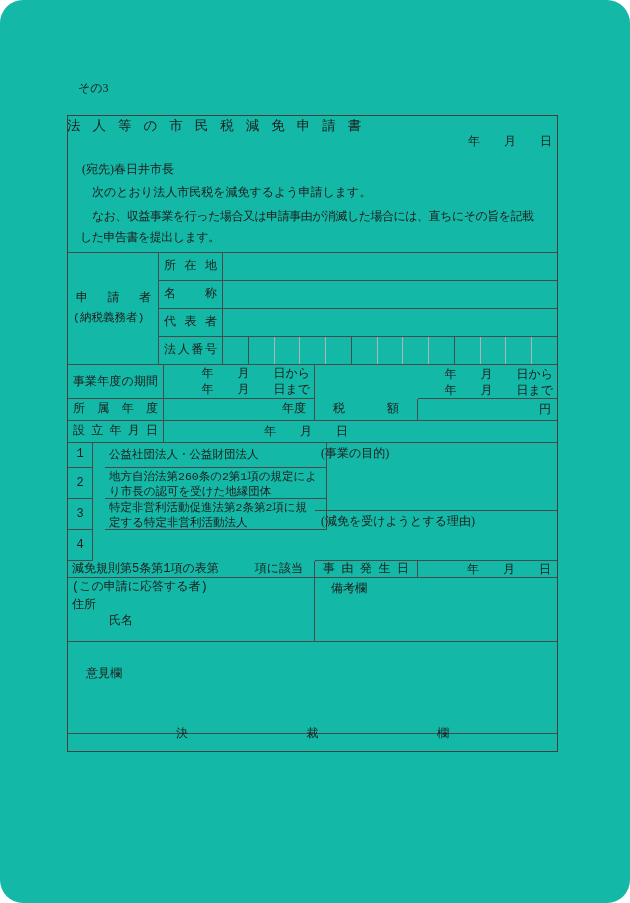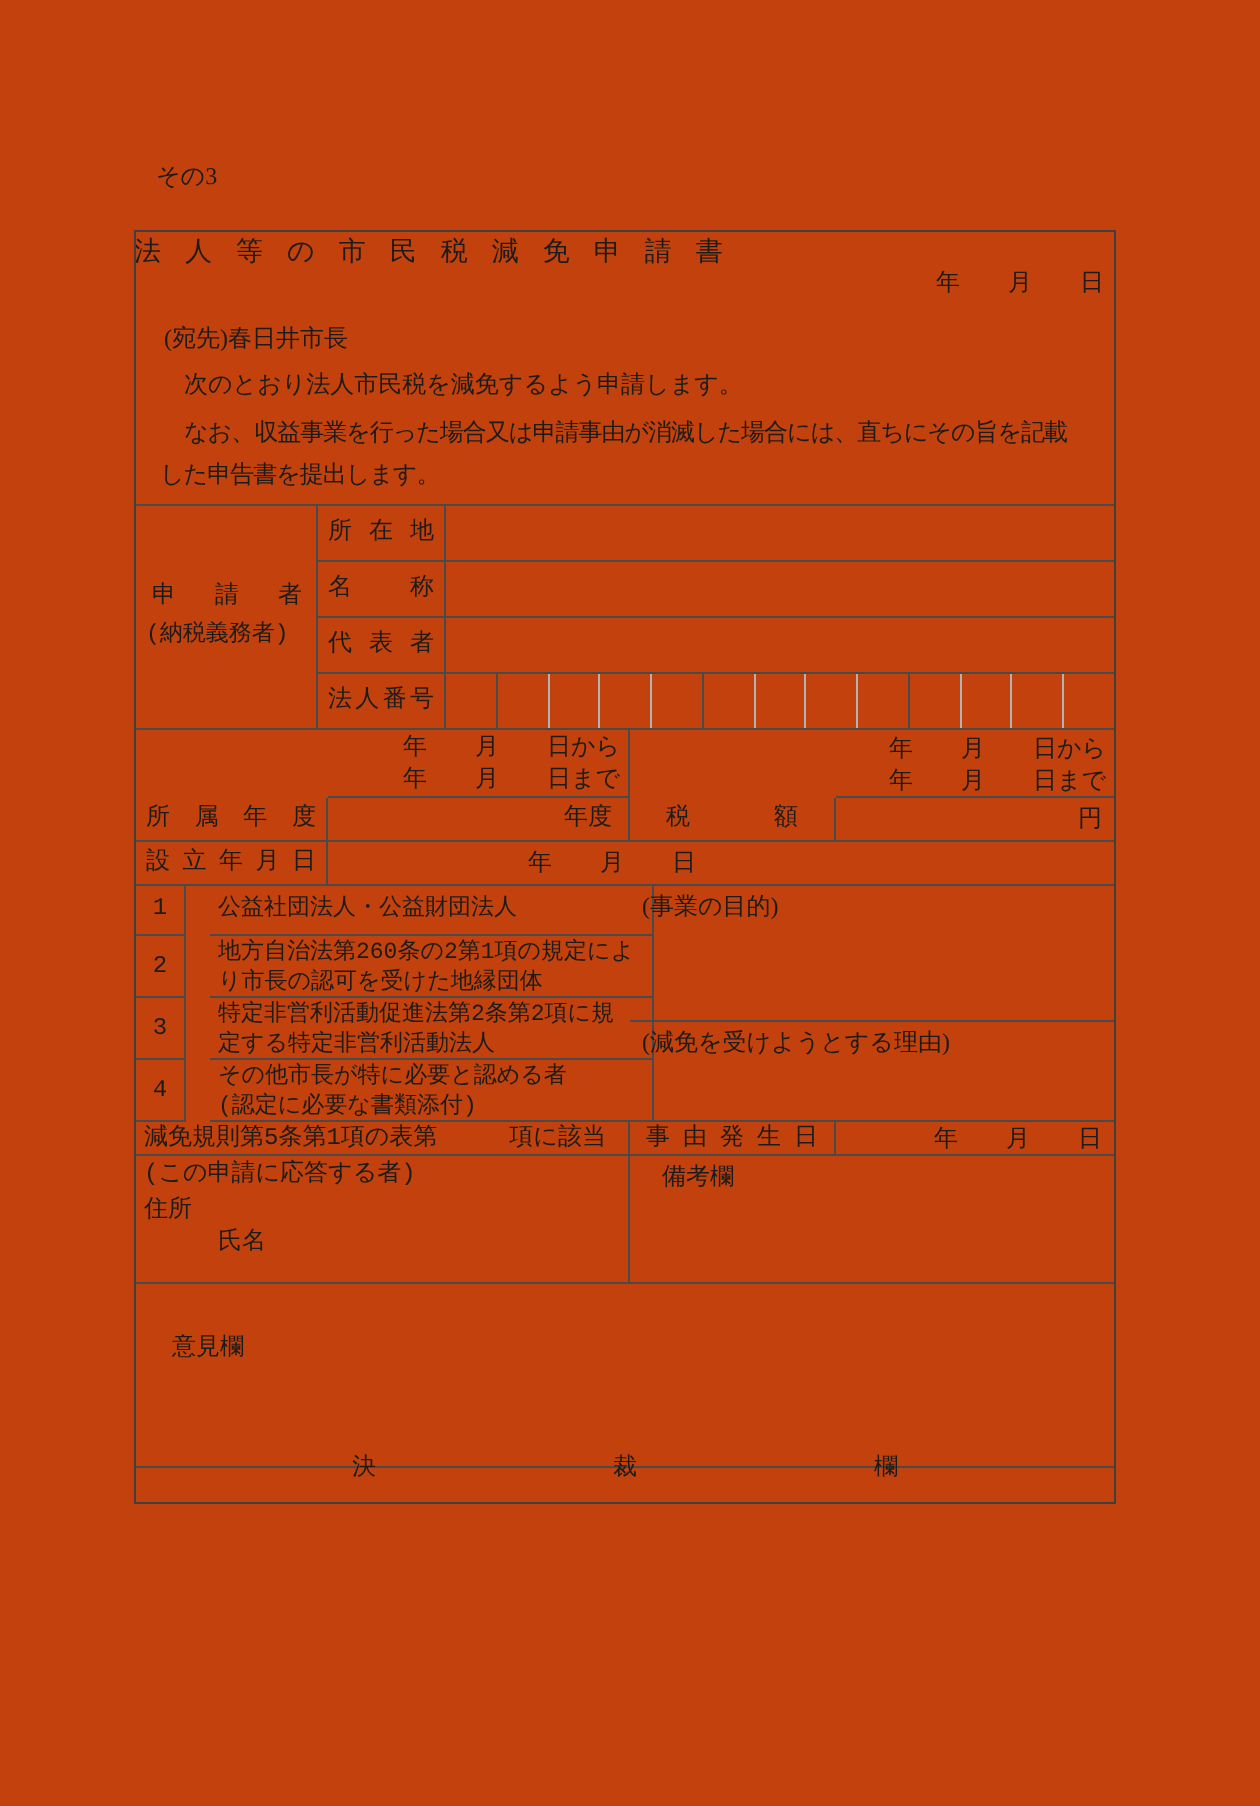--- a/index.html
+++ b/index.html
@@ -1,19 +1,19 @@
 <!DOCTYPE html>
 <html><head>
 <meta charset="utf-8">
 <style>
   html,body{margin:0;padding:0;background:#ffffff;}
   .page{
-    position:relative;width:630px;height:903px;background:#c2410c;
+    position:relative;width:630px;height:903px;background:#14b8a6;
     font-family:"Liberation Serif","DejaVu Serif",serif;
-    color:#1c1c1c;overflow:hidden;
+    color:#1c1c1c;overflow:hidden;border-radius:23px;
   }
   .abs{position:absolute;}
   .page-note{left:78px;top:80px;font-size:12px;}
   .doc-title{
     left:67px;top:93px;width:491px;text-align:left;
     font-size:13.5px;letter-spacing:12px;margin-right:-12px;white-space:nowrap;margin-top:24px;
   }
   
   .form{
     position:absolute;left:67px;top:115px;width:491px;height:637px;
@@ -77,20 +77,21 @@
         <div class="digit"></div>
         <div class="digit"></div>
         <div class="digit"></div>
         <div class="digit"></div>
         <div class="digit"></div>
         <div class="digit"></div>
         <div class="digit"></div>
         <div class="digit"></div>
       </div>
 
+    <div class="cell br bb j" style="left:0;top:249px;width:96px;height:34px;padding:10px 5px 0 5px;">事業年度の期間</div>
     <div class="cell br bb right" style="left:96px;top:249px;width:151px;height:34px;padding:1px 4px 0 0;line-height:16px;">
       <div>年　　月　　日から</div>
       <div>年　　月　　日まで</div>
     </div>
     <div class="cell bb right" style="left:350px;top:249px;width:139px;height:34px;padding:1px 4px 0 0;line-height:16px;">
       <div>年　　月　　日から</div>
       <div>年　　月　　日まで</div>
     </div>
 
     <div class="cell br bb j" style="left:0;top:283px;width:96px;height:22px;padding:3px 5px 0 5px;">所属年度</div>
@@ -104,22 +105,20 @@
     <div class="cell br bb center" style="left:0;top:327px;width:25px;height:25px;padding-top:4px;">1</div>
     <div class="cell br bb small" style="left:25px;top:327px;width:222px;height:25px;padding:5px 8px 0 4px;">公益社団法人・公益財団法人</div>
 
     <div class="cell br bb center" style="left:0;top:352px;width:25px;height:31px;padding-top:8px;">2</div>
     <div class="cell br bb small" style="left:25px;top:352px;width:222px;height:31px;padding:1px 8px 0 4px;line-height:15px;">地方自治法第260条の2第1項の規定により市長の認可を受けた地縁団体</div>
 
     <div class="cell br bb center" style="left:0;top:383px;width:25px;height:31px;padding-top:8px;">3</div>
     <div class="cell br bb small" style="left:25px;top:383px;width:222px;height:31px;padding:1px 8px 0 4px;line-height:15px;">特定非営利活動促進法第2条第2項に規定する特定非営利活動法人</div>
 
     <div class="cell br bb center" style="left:0;top:414px;width:25px;height:31px;padding-top:8px;">4</div>
-    <div class="cell br bb small prelines" style="left:25px;top:414px;width:222px;height:31px;padding:1px 8px 0 4px;line-height:15px;">その他市長が特に必要と認める者
-(認定に必要な書類添付)</div>
 
     <div class="cell bb" style="left:247px;top:327px;width:242px;height:68px;padding:3px 4px 0 6px;">(事業の目的)</div>
     <div class="cell bb" style="left:247px;top:395px;width:242px;height:50px;padding:3px 4px 0 6px;">(減免を受けようとする理由)</div>
 
     <div class="cell br bb" style="left:0;top:445px;width:247px;height:17px;padding:1px 0 0 4px;">減免規則第5条第1項の表第　　　項に該当</div>
     <div class="cell br bb j" style="left:247px;top:445px;width:103px;height:17px;padding:1px 8px 0 8px;">事由発生日</div>
     <div class="cell bb right" style="left:350px;top:445px;width:139px;height:17px;padding:1px 6px 0 0;">年　　月　　日</div>
 
     <div class="cell br bb" style="left:0;top:462px;width:247px;height:64px;">
       <div class="abs" style="left:4px;top:2px;">(この申請に応答する者)</div>

